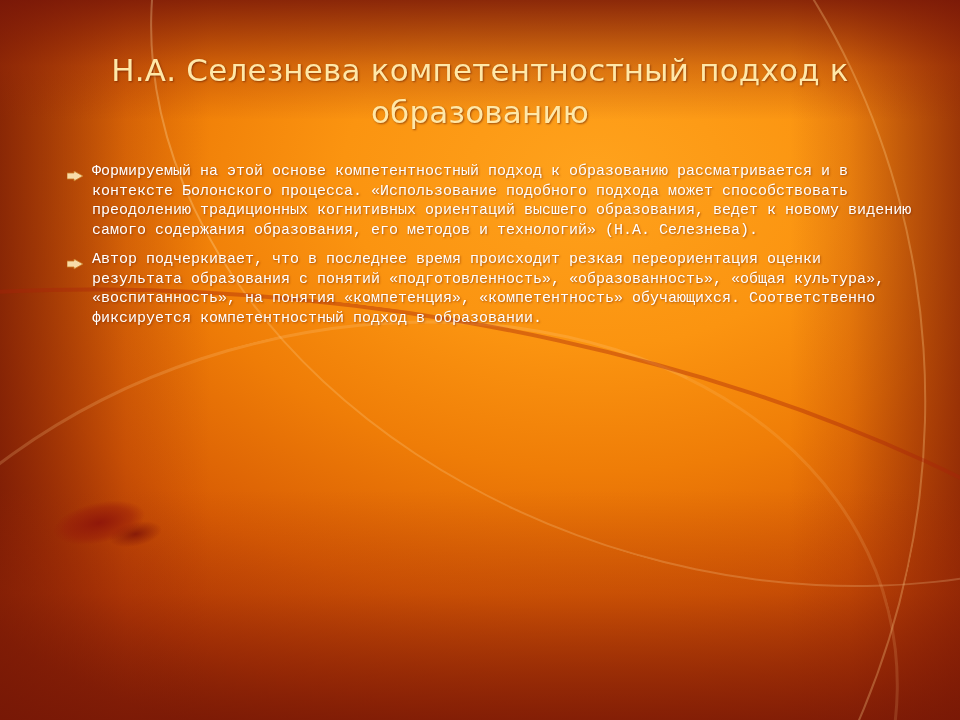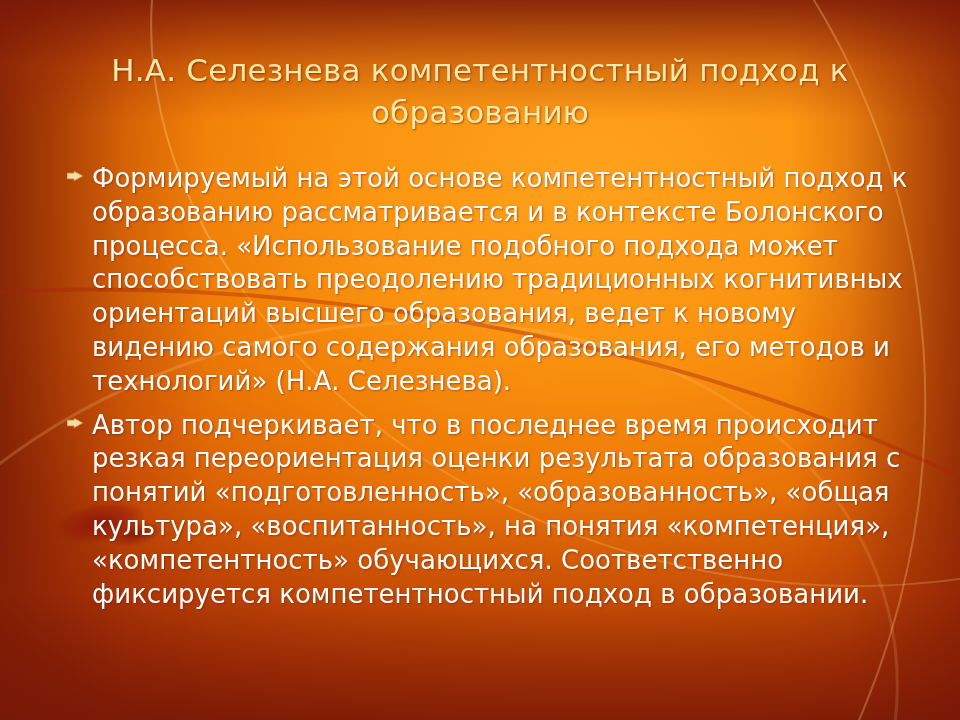--- a/index.html
+++ b/index.html
@@ -167,24 +167,25 @@
     padding-top: 9px;
     display: flex;
     justify-content: center;
   }
   .bullet-marker svg {
     display: block;
   }
   .bullet-text {
     flex: 1 1 auto;
     color: #ffffff;
-    font-size: 26px;
+    font-size: 15px;
     line-height: 1.3;
     text-align: left;
     text-shadow: 1px 1px 2px rgba(110,30,0,0.5);
+    font-family: Liberation Mono, monospace;
   }
 </style>
 </head>
 <body>
 
 <div class="slide">
 
   <div class="bg-base"></div>
   <div class="bg-left-dark"></div>
   <div class="bg-right-dark"></div>

